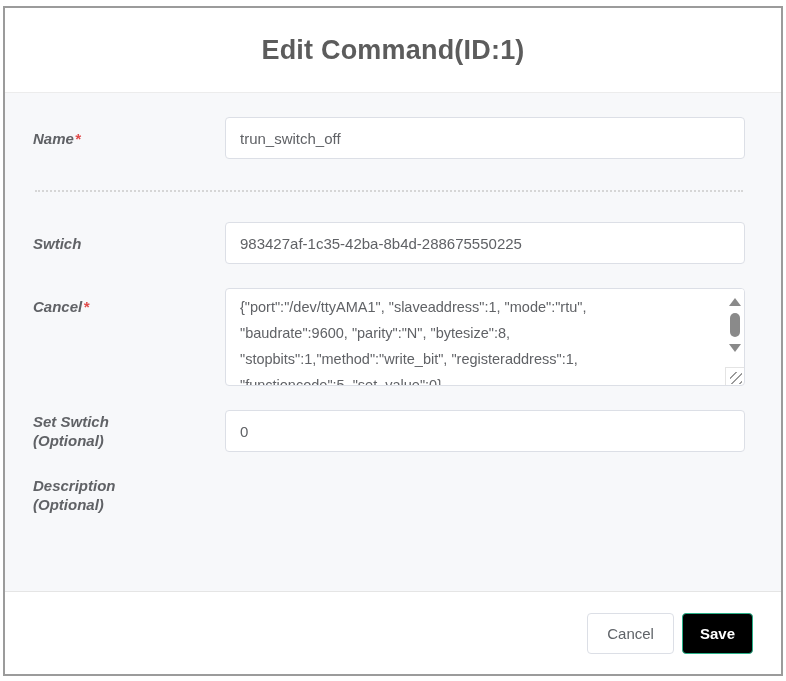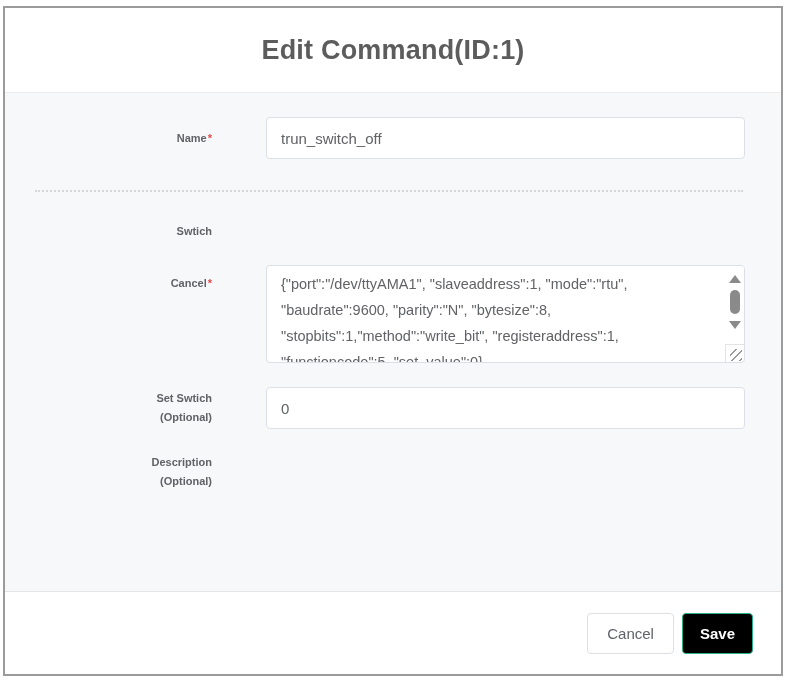--- a/index.html
+++ b/index.html
@@ -48,33 +48,33 @@
     overflow: hidden;
   }
   .form-row {
     display: flex;
     align-items: center;
     margin-bottom: 24px;
   }
   .form-row.top-align { align-items: flex-start; }
   .label-col {
     flex: 0 0 192px;
-    text-align: right;
     padding-right: 13px;
     box-sizing: border-box;
     color: #606266;
-    font-size: 11px;
+    font-size: 15px;
     font-weight: 700;
     line-height: 19px;
+    font-style: italic;
   }
   .label-col .req {
     color: #e04b4b;
     margin-left: 1px;
   }
-  .input-col { flex: 1 1 auto; position: relative; margin-left: 41px; }
+  .input-col { flex: 1 1 auto; position: relative; }
   .text-input {
     width: 100%;
     height: 42px;
     box-sizing: border-box;
     border: 1px solid #dcdfe6;
     border-radius: 4px;
     background: #ffffff;
     padding: 0 14px;
     font-family: "Liberation Sans", "DejaVu Sans", sans-serif;
     font-size: 15px;
@@ -207,20 +207,23 @@
           <input class="text-input" type="text" value="trun_switch_off" style="">
         </div>
       </div>
 
       <hr class="divider">
 
       <div class="form-row">
         <div class="label-col">
           <span>Swtich</span>
         </div>
+        <div class="input-col">
+          <input class="text-input" type="text" value="983427af-1c35-42ba-8b4d-288675550225" style="">
+        </div>
       </div>
 
       <div class="form-row top-align row-payload">
         <div class="label-col">
           <span>Cancel</span><span class="req">*</span>
         </div>
         <div class="input-col">
           <div class="payload-box">
             <div class="payload-text">{"port":"/dev/ttyAMA1", "slaveaddress":1, "mode":"rtu",
 "baudrate":9600, "parity":"N", "bytesize":8,

